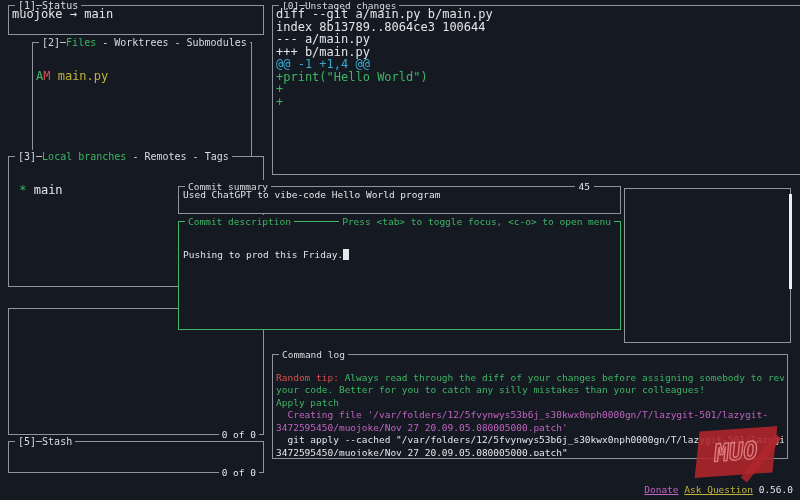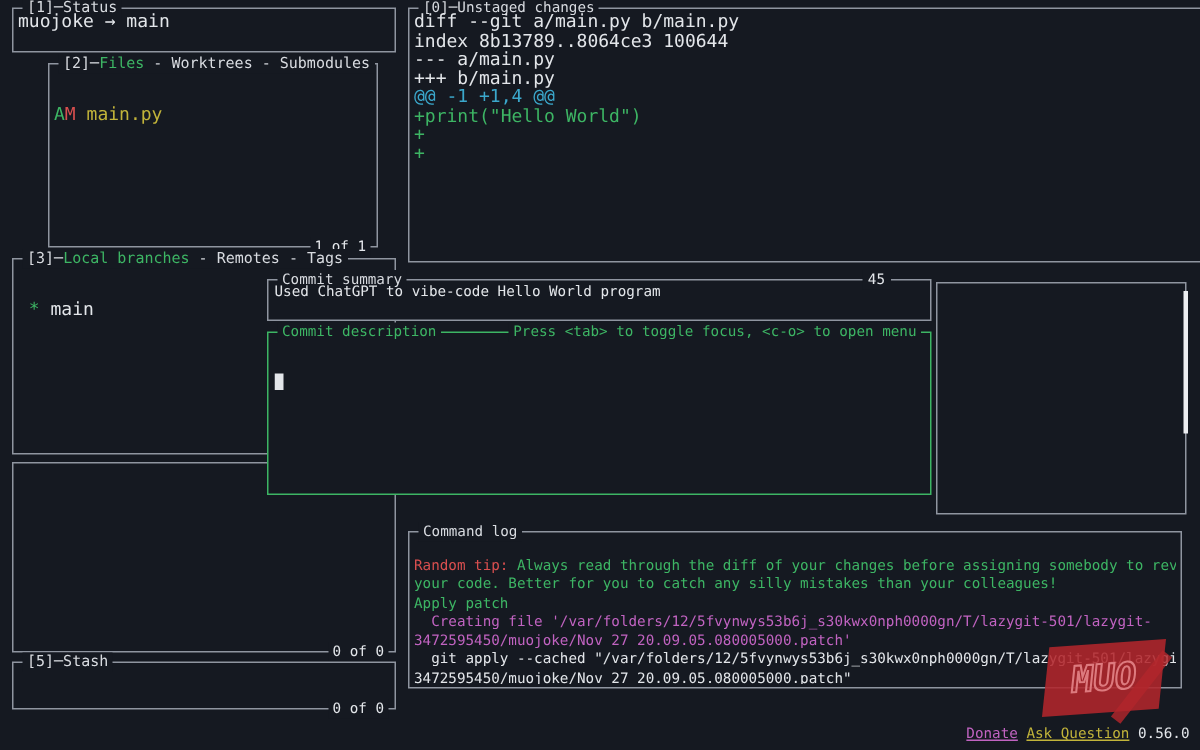--- a/index.html
+++ b/index.html
@@ -77,21 +77,21 @@
 </div>
 
 <div class="panel" style="left:8px;top:42px;width:220px;height:123px;margin-left:24px;">
   <div class="ptitle"><span class="c-title">[2]─</span><span class="c-green">Files</span><span class="c-title"> - Worktrees - Submodules</span></div>
   <div class="pcontent">
     <div class="tline"><span class="c-green">A</span><span class="c-red">M</span><span class="c-yellow"> main.py</span></div>
   </div>
   <div class="pcounter">1 of 1</div>
 </div>
 
-<div class="panel" style="left:8px;top:172px;width:256px;height:131px;z-index:0;">
+<div class="panel" style="left:8px;top:156px;width:256px;height:131px;z-index:0;">
   <div class="ptitle"><span class="c-title">[3]─</span><span class="c-green">Local branches</span><span class="c-title"> - Remotes - Tags</span></div>
   <div class="pcontent">
     <div class="tline"><span class="c-text"> </span><span class="c-green">* </span><span class="c-text">main</span></div>
   </div>
 </div>
 
 <div class="panel" style="left:8px;top:308px;width:256px;height:127px;z-index:0;">
   <div class="pcounter">0 of 0</div>
 </div>
 
@@ -119,21 +119,21 @@
 <div class="panel" style="left:178px;top:186px;width:443px;height:28px;z-index:10;padding-left:16px;">
   <div class="ptitle small">Commit summary</div>
   <div class="topcounter">45</div>
   <div class="pcontent small" style="left:4px;">Used ChatGPT to vibe-code Hello World program</div>
 </div>
 
 <div class="panel focused" style="left:178px;top:221px;width:443px;height:109px;z-index:10;">
   <div class="ptitle small" style="color:var(--green);">Commit description</div>
   <div class="hint-top">Press &lt;tab&gt; to toggle focus, &lt;c-o&gt; to open menu</div>
   <div class="pcontent small" style="left:4px;">
-    <div class="tline"><span class="c-cursor"> </span></div>
+    <div class="tline"><span class="c-text">Pushing to prod this Friday.</span><span class="c-cursor"> </span></div>
   </div>
 </div>
 
 <div class="watermark-slash"></div>
 <div class="watermark">
   <svg width="70" height="34" viewBox="0 0 70 34">
     <text x="35" y="25" text-anchor="middle" fill="none" stroke="#dd7a7e" stroke-width="1.4" style="font-family:'DejaVu Sans Mono',monospace;font-size:24px;font-weight:bold;">MUO</text>
   </svg>
 </div>
 

